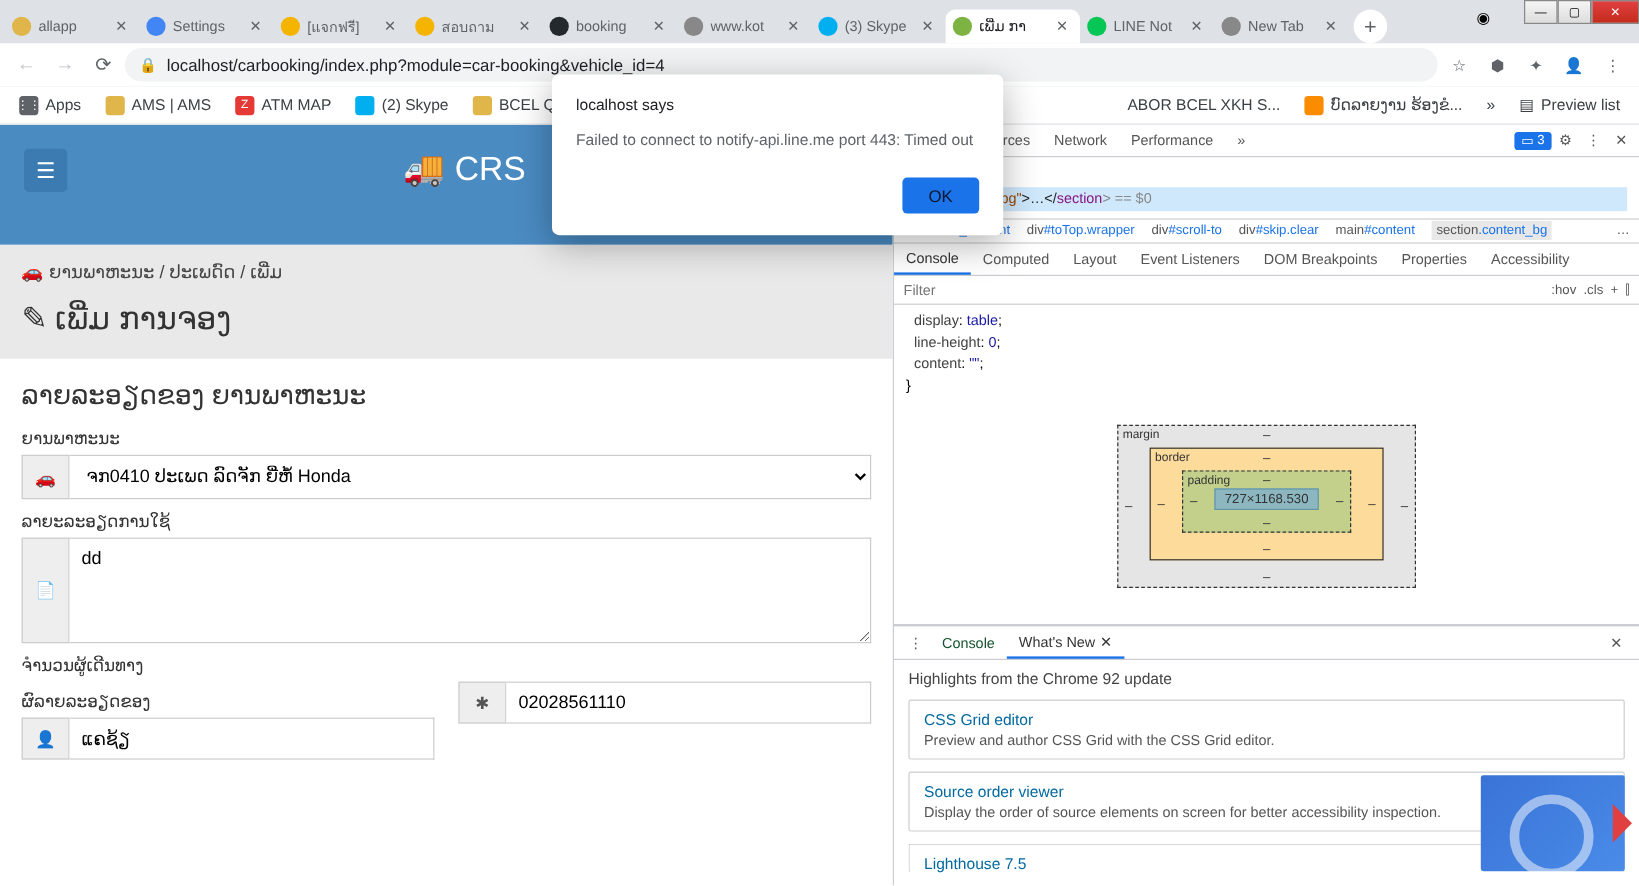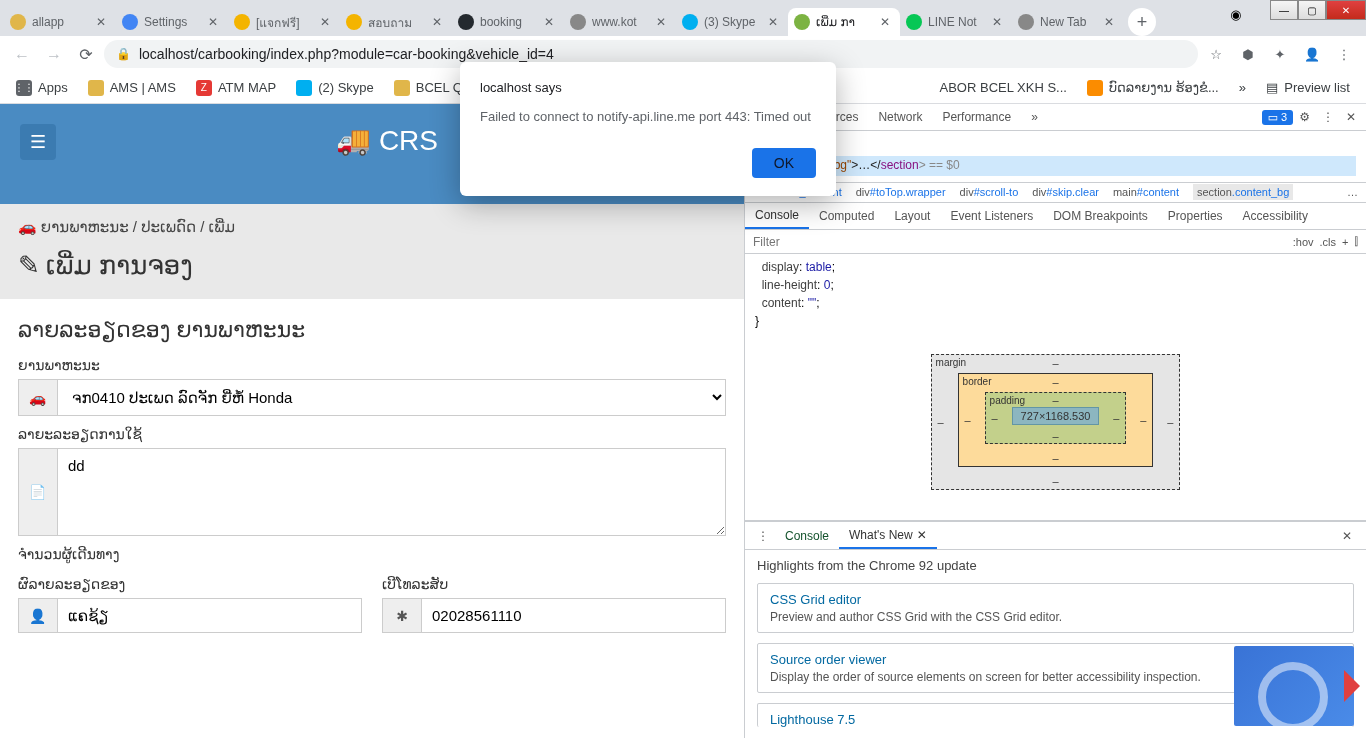--- a/index.html
+++ b/index.html
@@ -270,21 +270,20 @@
 
       <div class="form-row2">
         <div>
           <label class="form-label">ຜົລາຍລະອຽດຂອງ</label>
           <div class="input-group">
             <div class="input-addon">👤</div>
             <input class="form-control" value="ແຄຊ້ຽ" style="">
           </div>
         </div>
         <div>
-          <label class="form-label">ເບີໂທລະສັບ</label>
           <div class="input-group">
             <div class="input-addon">✱</div>
             <input class="form-control" value="02028561110" style="">
           </div>
         </div>
       </div>
     </div>
   </div>
 
   <div class="devtools">

